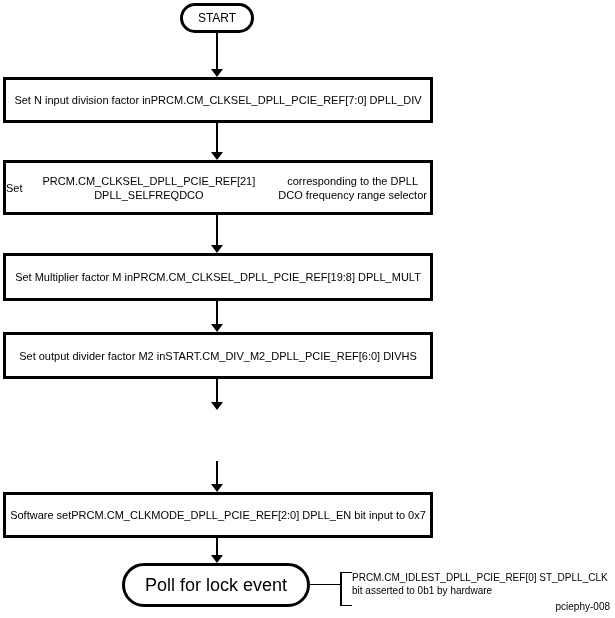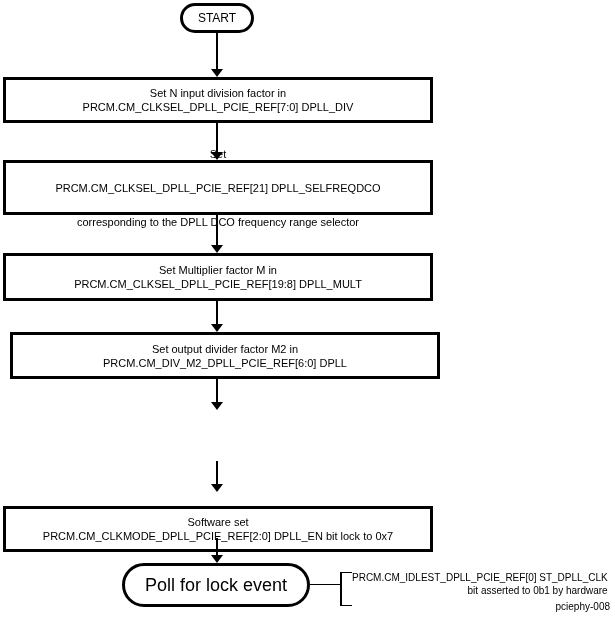--- a/index.html
+++ b/index.html
@@ -39,33 +39,33 @@
     font-size: 18px;
   }
   .process {
     position: absolute;
     left: 3px;
     width: 430px;
     box-sizing: border-box;
     border: 3px solid #000000;
     background: #ffffff;
     display: flex;
-    flex-direction: column;
+    flex-direction: row;
     align-items: center;
     justify-content: center;
     text-align: center;
     font-size: 11px;
     line-height: 14px;
   }
   .box1 { top: 77px;  height: 46px; }
   .box2 { top: 160px; height: 55px; gap: 20px; }
   .box3 { top: 253px; height: 48px; }
-  .box4 { top: 332px; height: 47px; margin-left: 7px; }
+  .box4 { top: 332px; height: 47px; }
   .box5 { top: 410px; height: 51px; }
-  .box6 { top: 492px; height: 46px; margin-top: 14px; }
+  .box6 { top: 492px; height: 46px; }
   .arrow {
     position: absolute;
     left: 211px;
     width: 12px;
     display: flex;
     flex-direction: column;
     align-items: center;
   }
   .arrow .shaft {
     width: 2px;
@@ -98,21 +98,20 @@
     background: #000000;
   }
   .bracket-tip-top    { left: 340px; top: 572px; width: 12px; }
   .bracket-tip-bottom { left: 340px; top: 605px; width: 12px; }
   .annotation {
     position: absolute;
     left: 352px; top: 571px;
     font-size: 10px;
     line-height: 13px;
     white-space: nowrap;
-    text-align: right;
   }
   .figure-id {
     position: absolute;
     right: 5px; top: 601px;
     font-size: 10px;
   }
 </style>
 </head>
 <body>
 
@@ -153,37 +152,37 @@
     <div>PRCM.CM_CLKSEL_DPLL_PCIE_REF[19:8] DPLL_MULT</div>
   </div>
 
   <div class="arrow arrD">
     <div class="shaft"></div>
     <div class="head"></div>
   </div>
 
   <div class="process box4">
     <div>Set output divider factor M2 in</div>
-    <div>PRCM.CM_DIV_M2_DPLL_PCIE_REF[6:0] DPLL</div>
+    <div>START.CM_DIV_M2_DPLL_PCIE_REF[6:0] DIVHS</div>
   </div>
 
   <div class="arrow arrE">
     <div class="shaft"></div>
     <div class="head"></div>
   </div>
 
 
   <div class="arrow arrF">
     <div class="shaft"></div>
     <div class="head"></div>
   </div>
 
   <div class="process box6">
     <div>Software set</div>
-    <div>PRCM.CM_CLKMODE_DPLL_PCIE_REF[2:0] DPLL_EN bit lock to 0x7</div>
+    <div>PRCM.CM_CLKMODE_DPLL_PCIE_REF[2:0] DPLL_EN bit input to 0x7</div>
   </div>
 
   <div class="arrow arrG">
     <div class="shaft"></div>
     <div class="head"></div>
   </div>
 
   <div class="terminal end">
     <span>Poll for lock event</span>
   </div>

